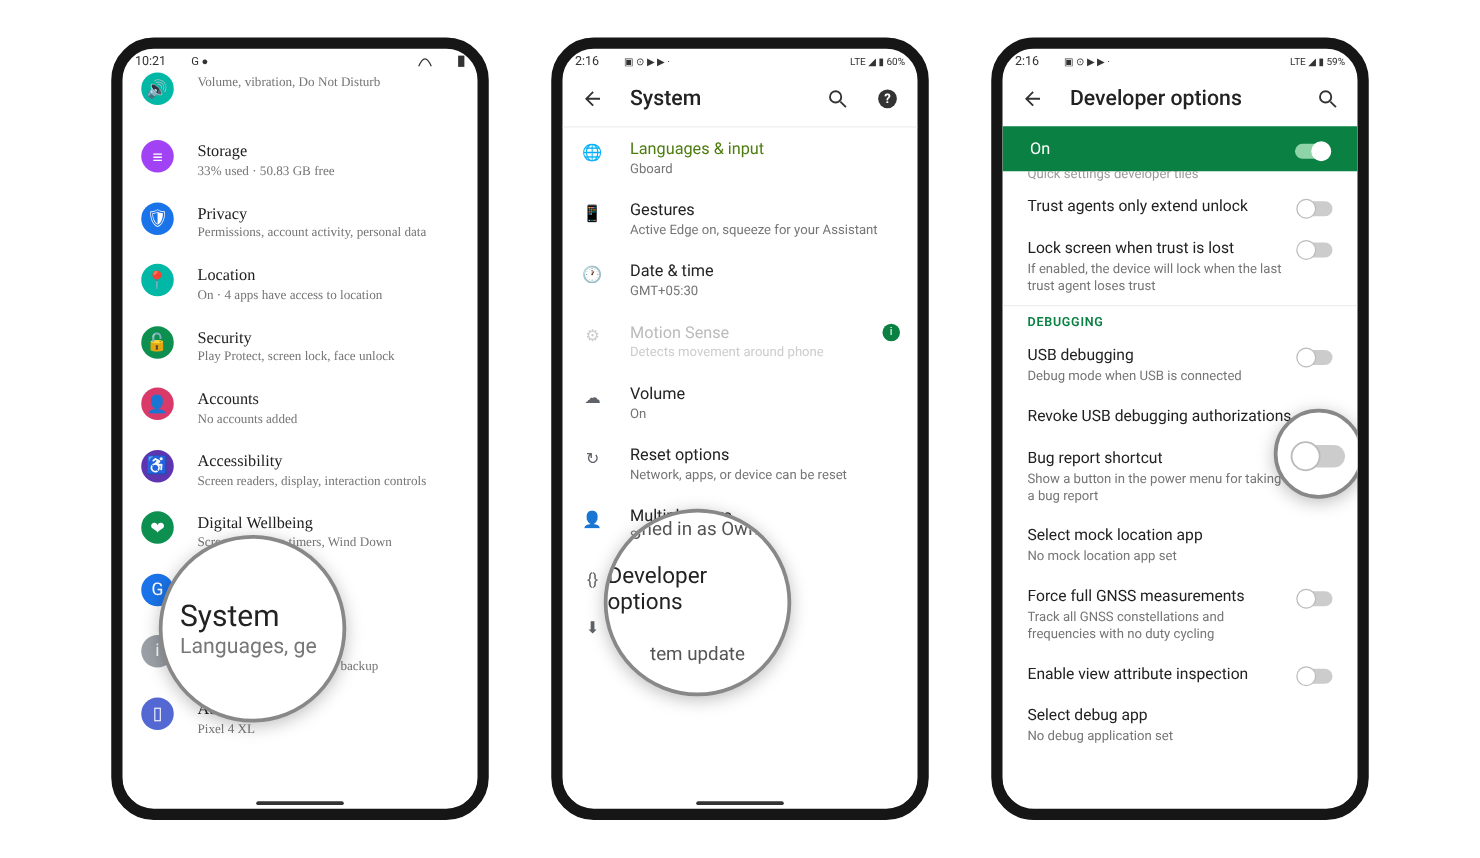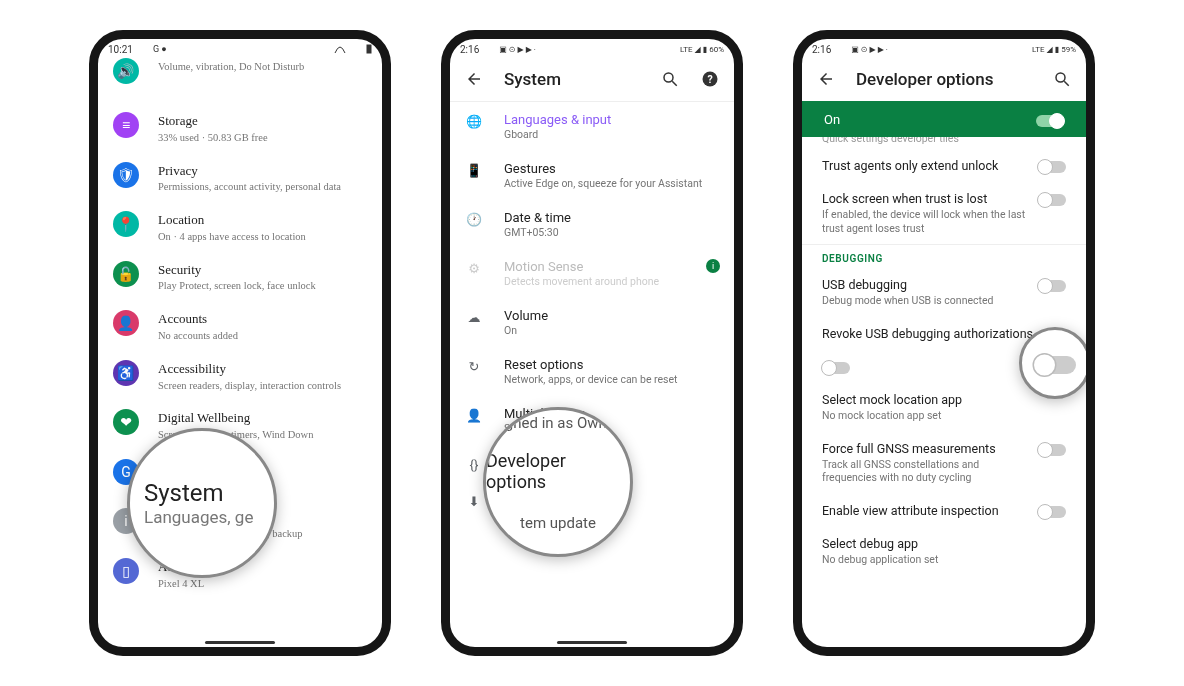--- a/index.html
+++ b/index.html
@@ -198,21 +198,21 @@
           <circle cx="12" cy="12" r="10" fill="#333"></circle>
           <text x="12" y="17" text-anchor="middle" fill="#fff" font-size="14" font-weight="bold">?</text>
         </svg>
     </span>
   </div>
   <div class="divider"></div>
   <div class="content" id="p2-rows" style="height:500px">
       <div class="row-sys" style="padding: 10px 14px;">
         <div class="icon-wrap" style="color:#5f6368;font-size:13px">🌐</div>
     <div class="txt">
-          <div class="title" style="color:#8b5cf6">Languages &amp; input</div>
+          <div class="title" style="color:#4d7c0f">Languages &amp; input</div>
           <div class="sub" style="color:#757575">Gboard</div>
         </div>
       </div>
       <div class="row-sys" style="padding: 10px 14px;">
         <div class="icon-wrap" style="color:#5f6368;font-size:13px">📱</div>
     <div class="txt">
           <div class="title" style="color:#222">Gestures</div>
           <div class="sub" style="color:#757575">Active Edge on, squeeze for your Assistant</div>
         </div>
       </div>
@@ -325,20 +325,24 @@
             <div class="sub">Debug mode when USB is connected</div>
           </div>
           <span class="toggle"></span>
         </div>
         <div class="dev-row">
           <div class="txt">
             <div class="title">Revoke USB debugging authorizations</div>
           </div>
         </div>
         <div class="dev-row">
+          <div class="txt">
+            <div class="title">Bug report shortcut</div>
+            <div class="sub">Show a button in the power menu for taking a bug report</div>
+          </div>
           <span class="toggle"></span>
         </div>
         <div class="dev-row">
           <div class="txt">
             <div class="title">Select mock location app</div>
             <div class="sub">No mock location app set</div>
           </div>
         </div>
         <div class="dev-row">
           <div class="txt">

